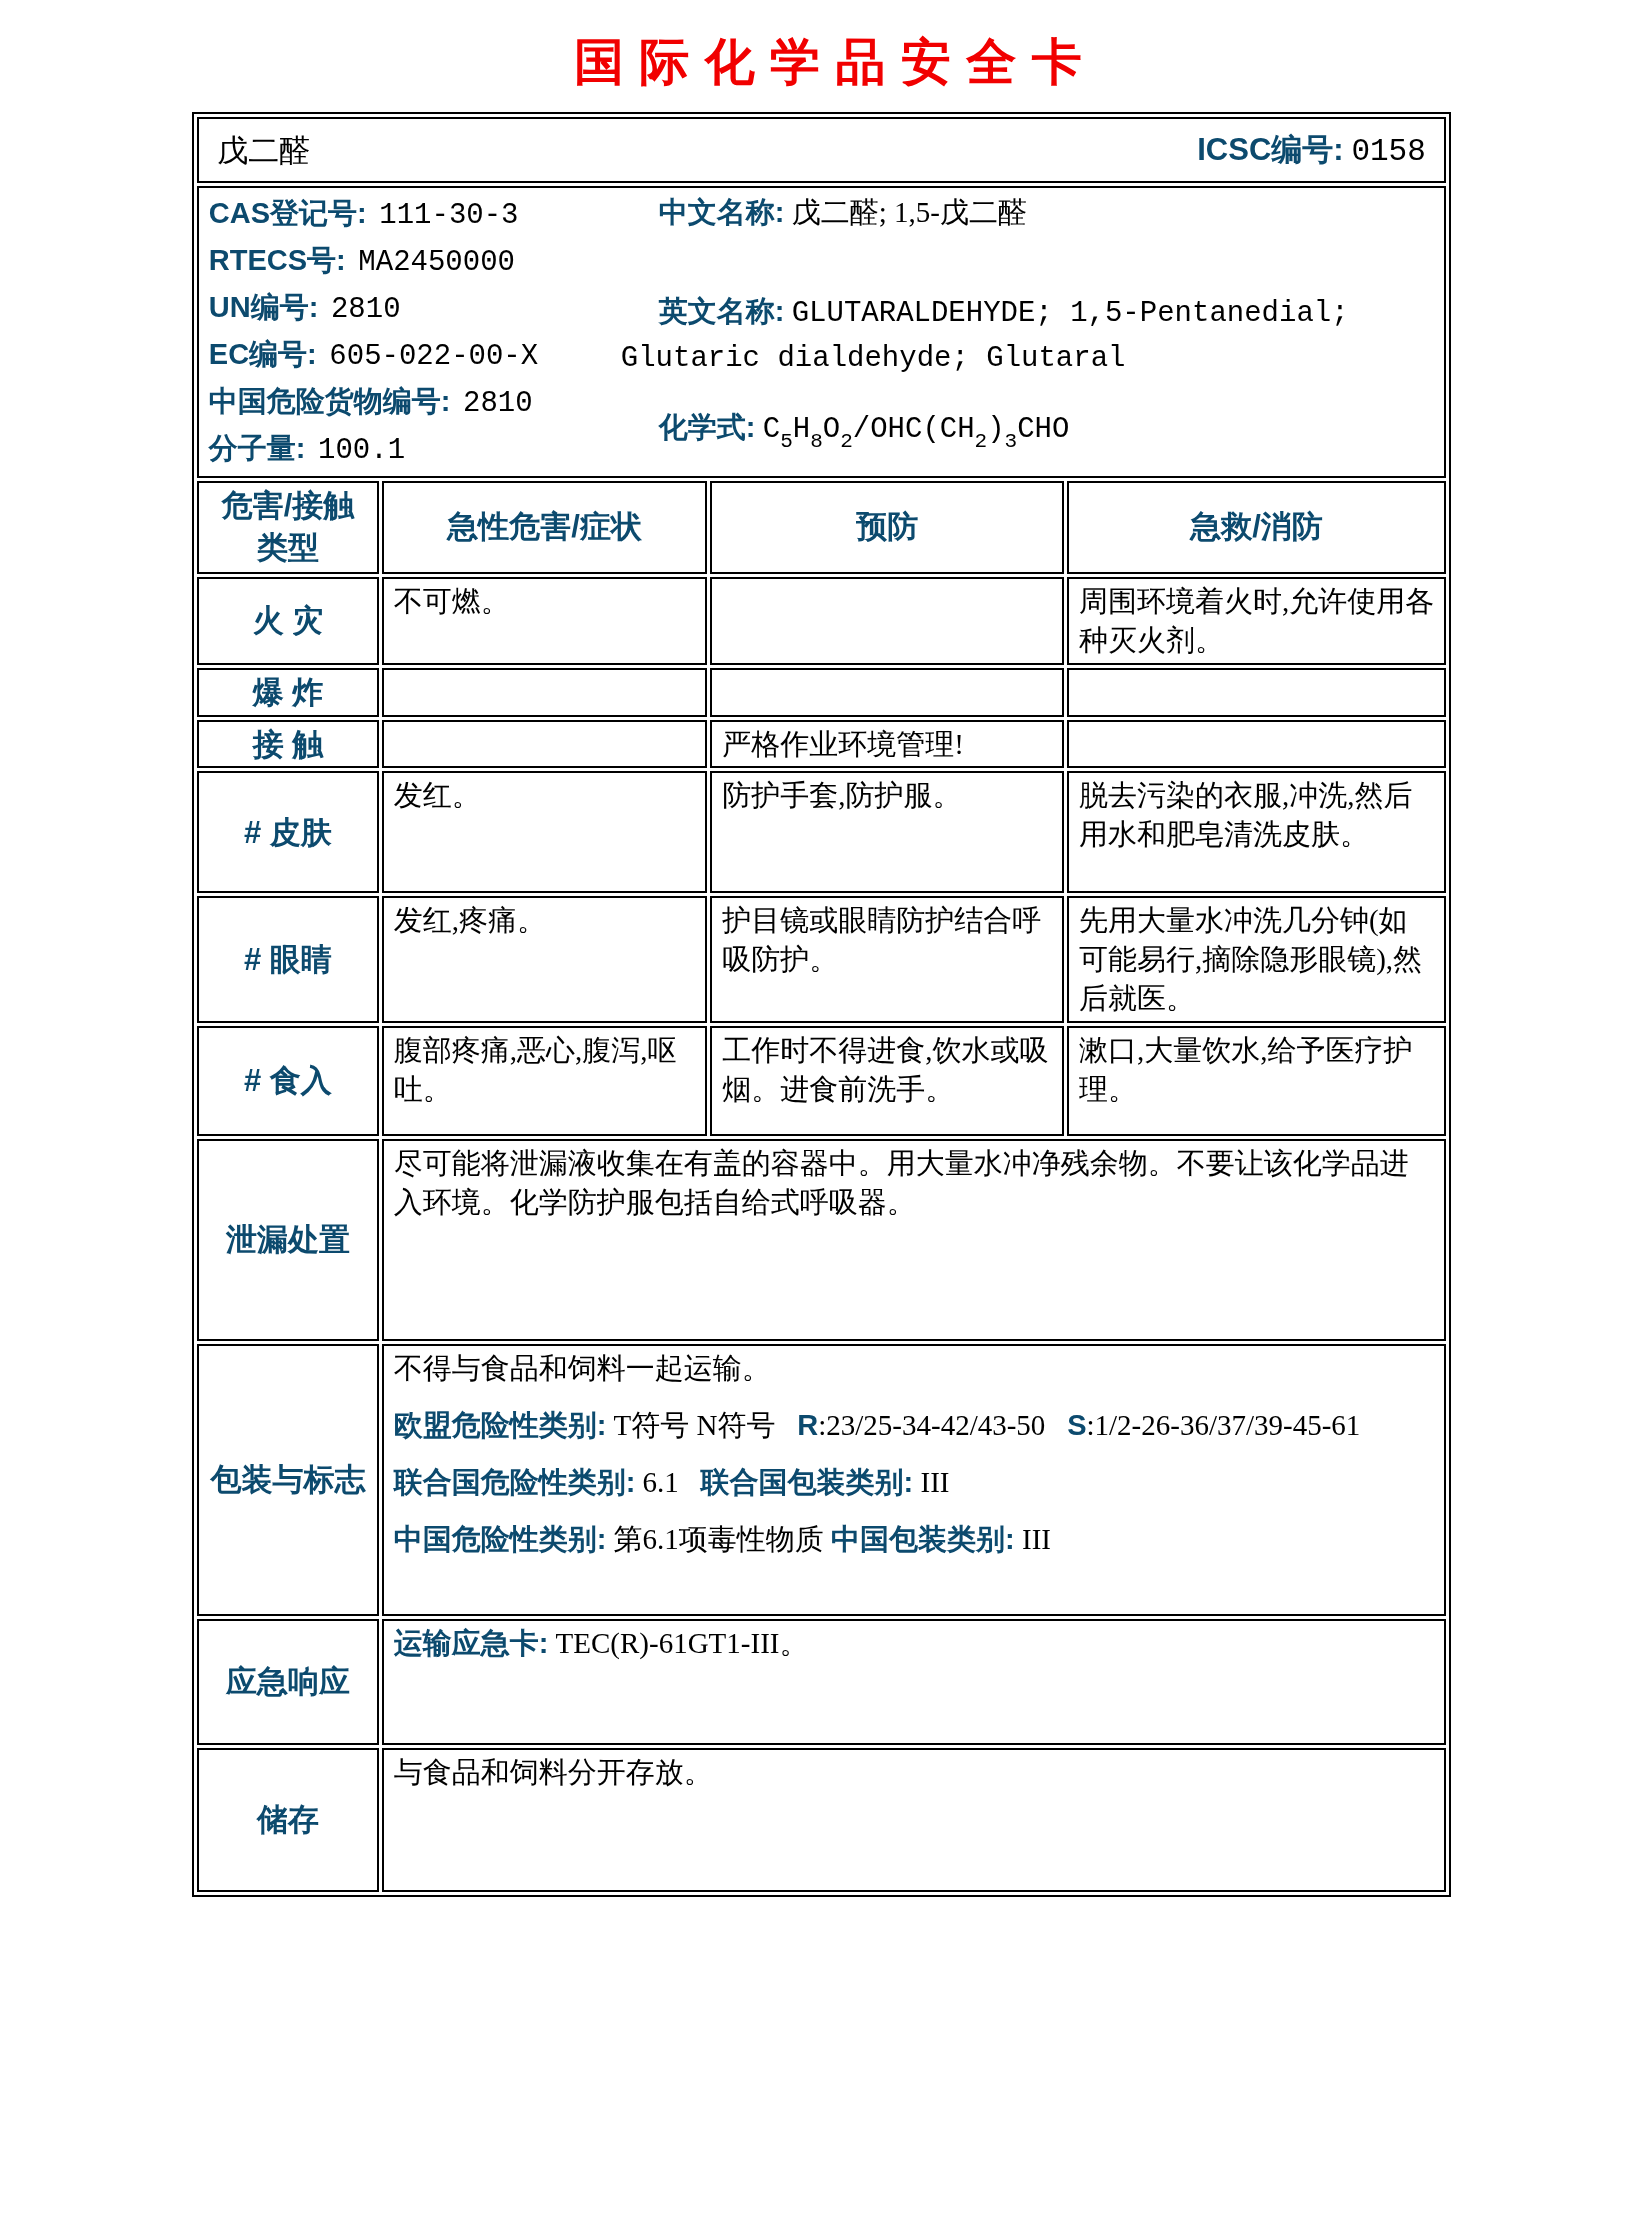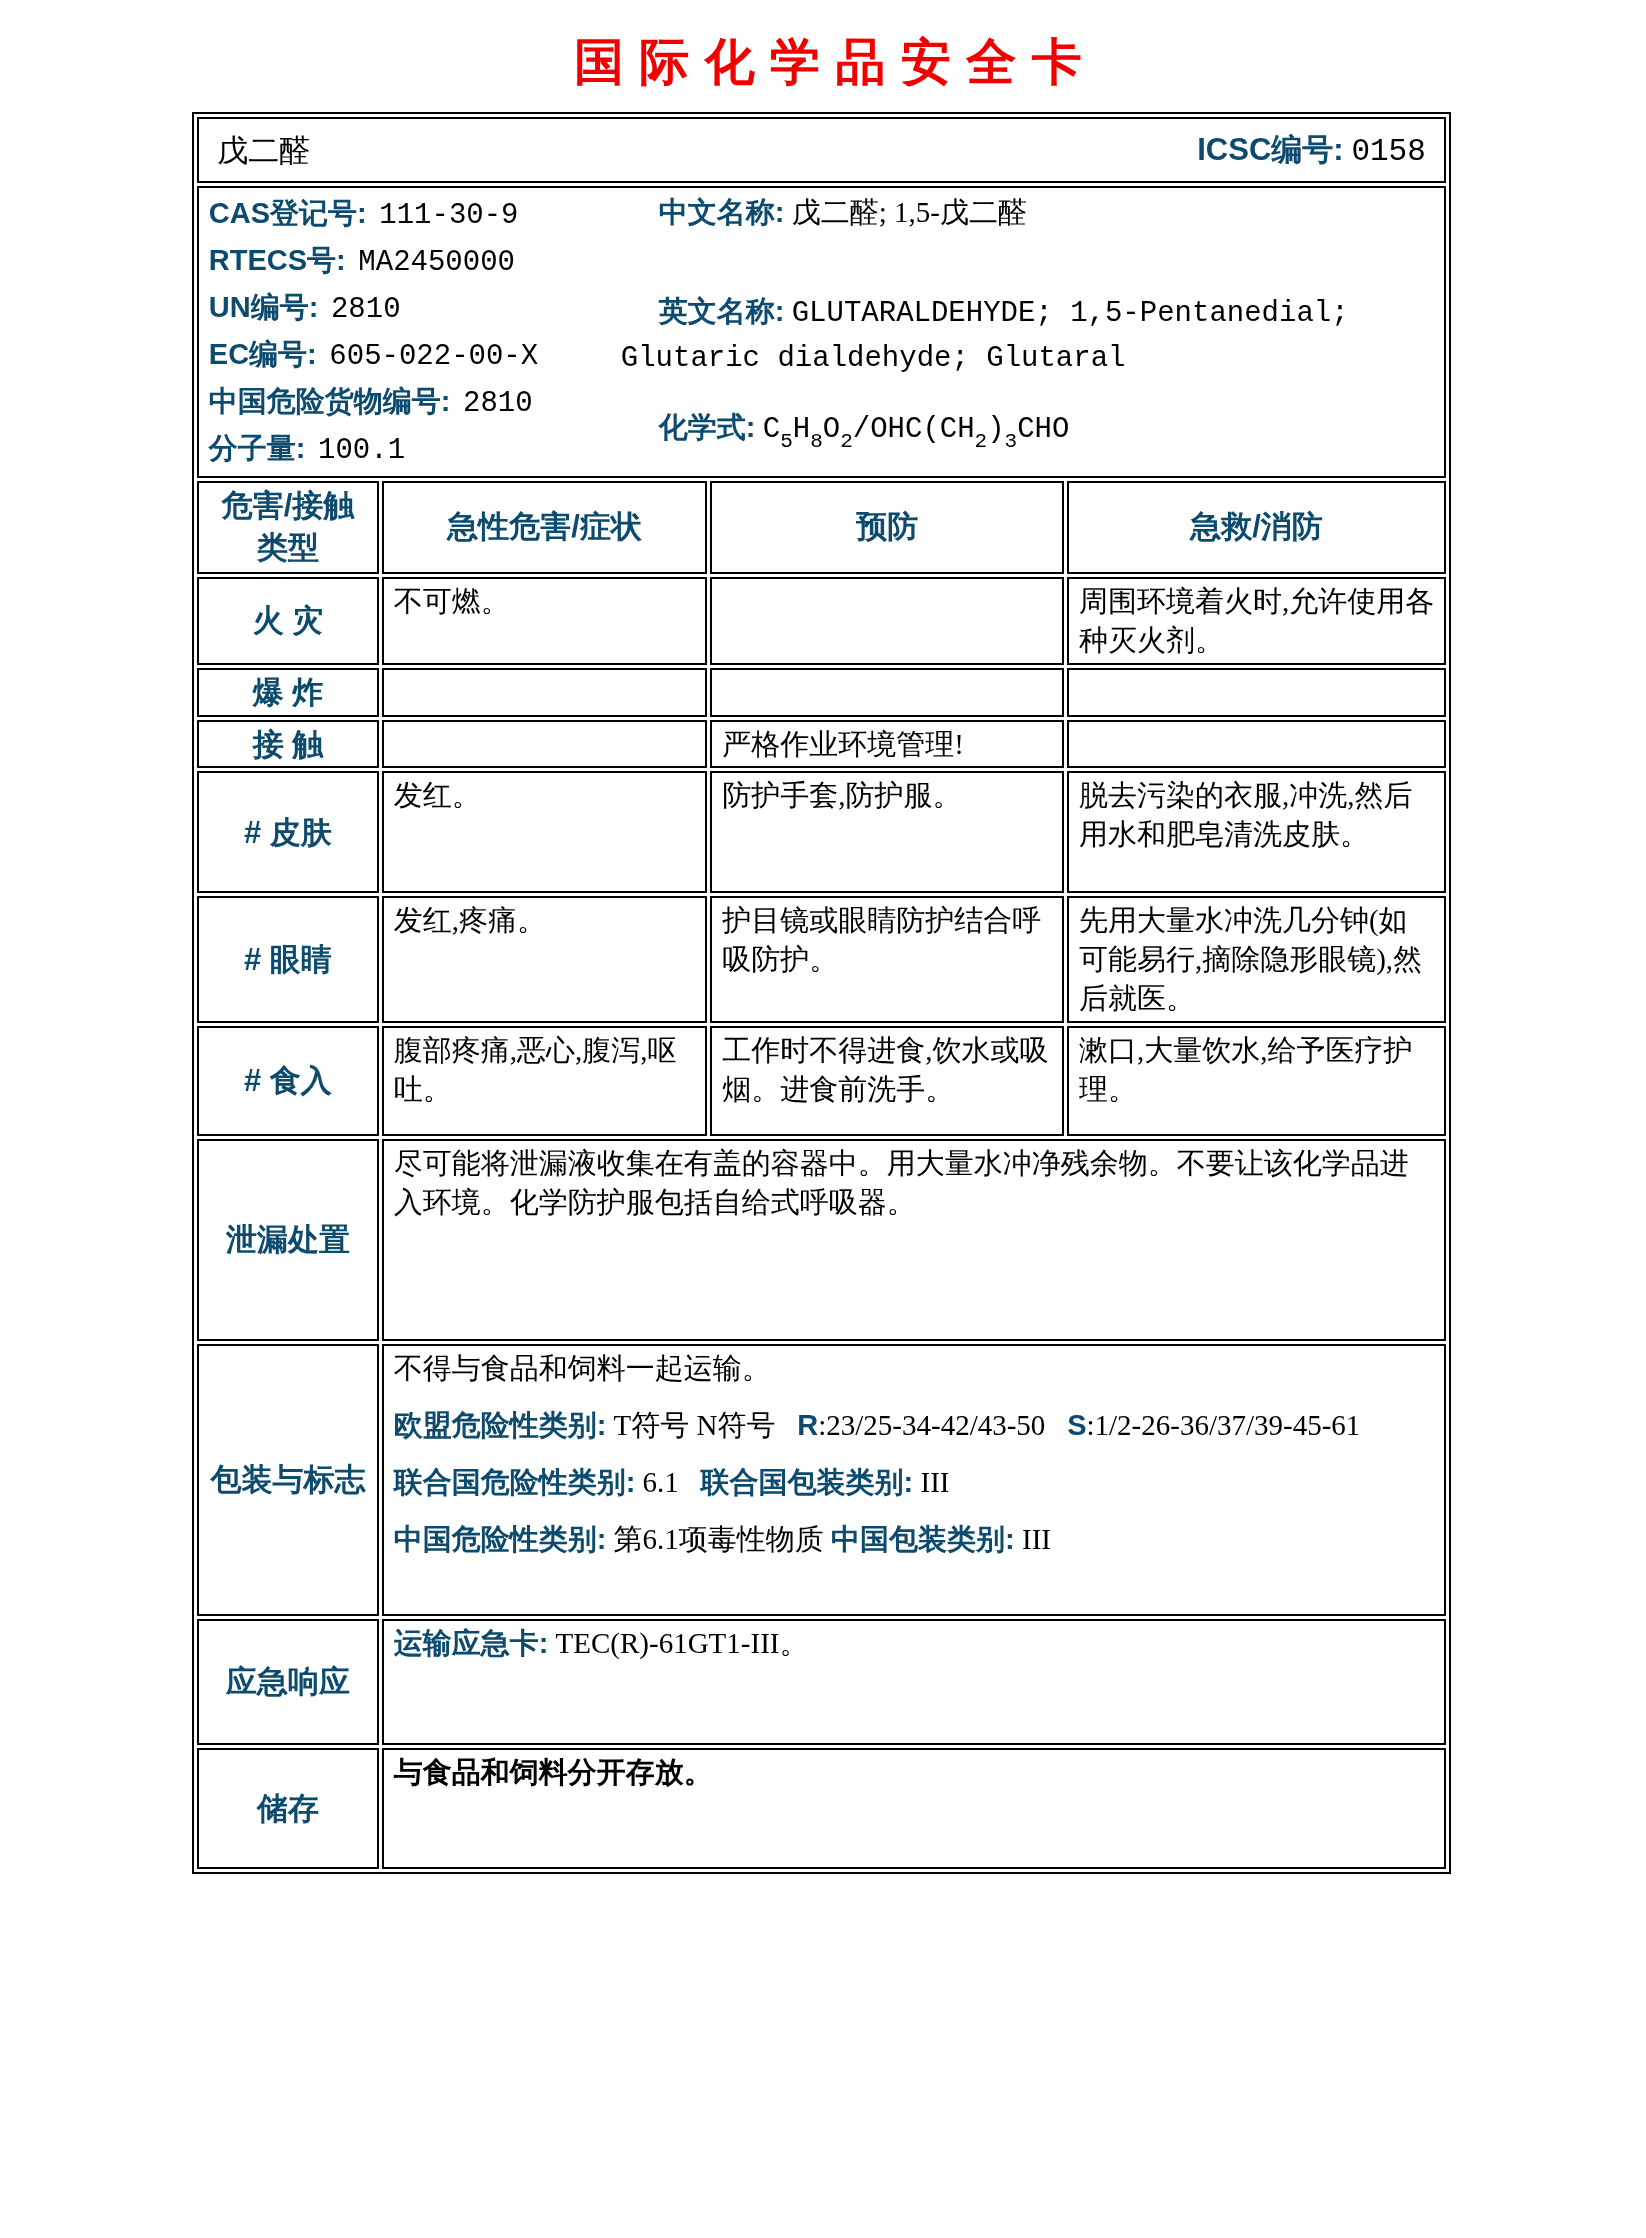--- a/index.html
+++ b/index.html
@@ -52,21 +52,21 @@
   tr.r4  td{height:77px;}
   tr.r5  td{height:49px;}
   tr.r6  td{height:42px;}
   tr.r7  td{height:105px;}
   tr.r8  td{height:122px;}
   tr.r9  td{height:112px;}
   tr.r10 td{height:110px;}
   tr.r11 td{height:202px;}
   tr.r12 td{height:272px;}
   tr.r13 td{height:126px;margin-top:31px;}
-  tr.r14 td{height:121px;font-weight:bold;}
+  tr.r14 td{height:144px;}
   
   .r1wrap{
     display:flex;justify-content:space-between;align-items:center;
     height:100%;padding:0 8.4px;font-size:31px;
   }
   
   .idgrid{display:flex;align-items:flex-start;}
   .idleft{width:412px;flex:none;}
   .idline{line-height:44px;white-space:nowrap;}
   .idline .blue{margin-right:12.6px;}
@@ -105,21 +105,21 @@
         </span>
       </div>
     </td>
   </tr>
 
   <tr class="r2">
     <td colspan="4">
       <div class="idgrid">
         <div class="idleft">
           <div class="idline">
-            <span class="blue">CAS登记号:</span><span class="val">111-30-9</span>
+            <span class="blue">CAS登记号:</span><span class="val">111-30-3</span>
           </div>
           <div class="idline">
             <span class="blue">RTECS号:</span><span class="val">MA2450000</span>
           </div>
           <div class="idline">
             <span class="blue">UN编号:</span><span class="val">2810</span>
           </div>
           <div class="idline">
             <span class="blue">EC编号:</span><span class="val">605-022-00-X</span>
           </div>

